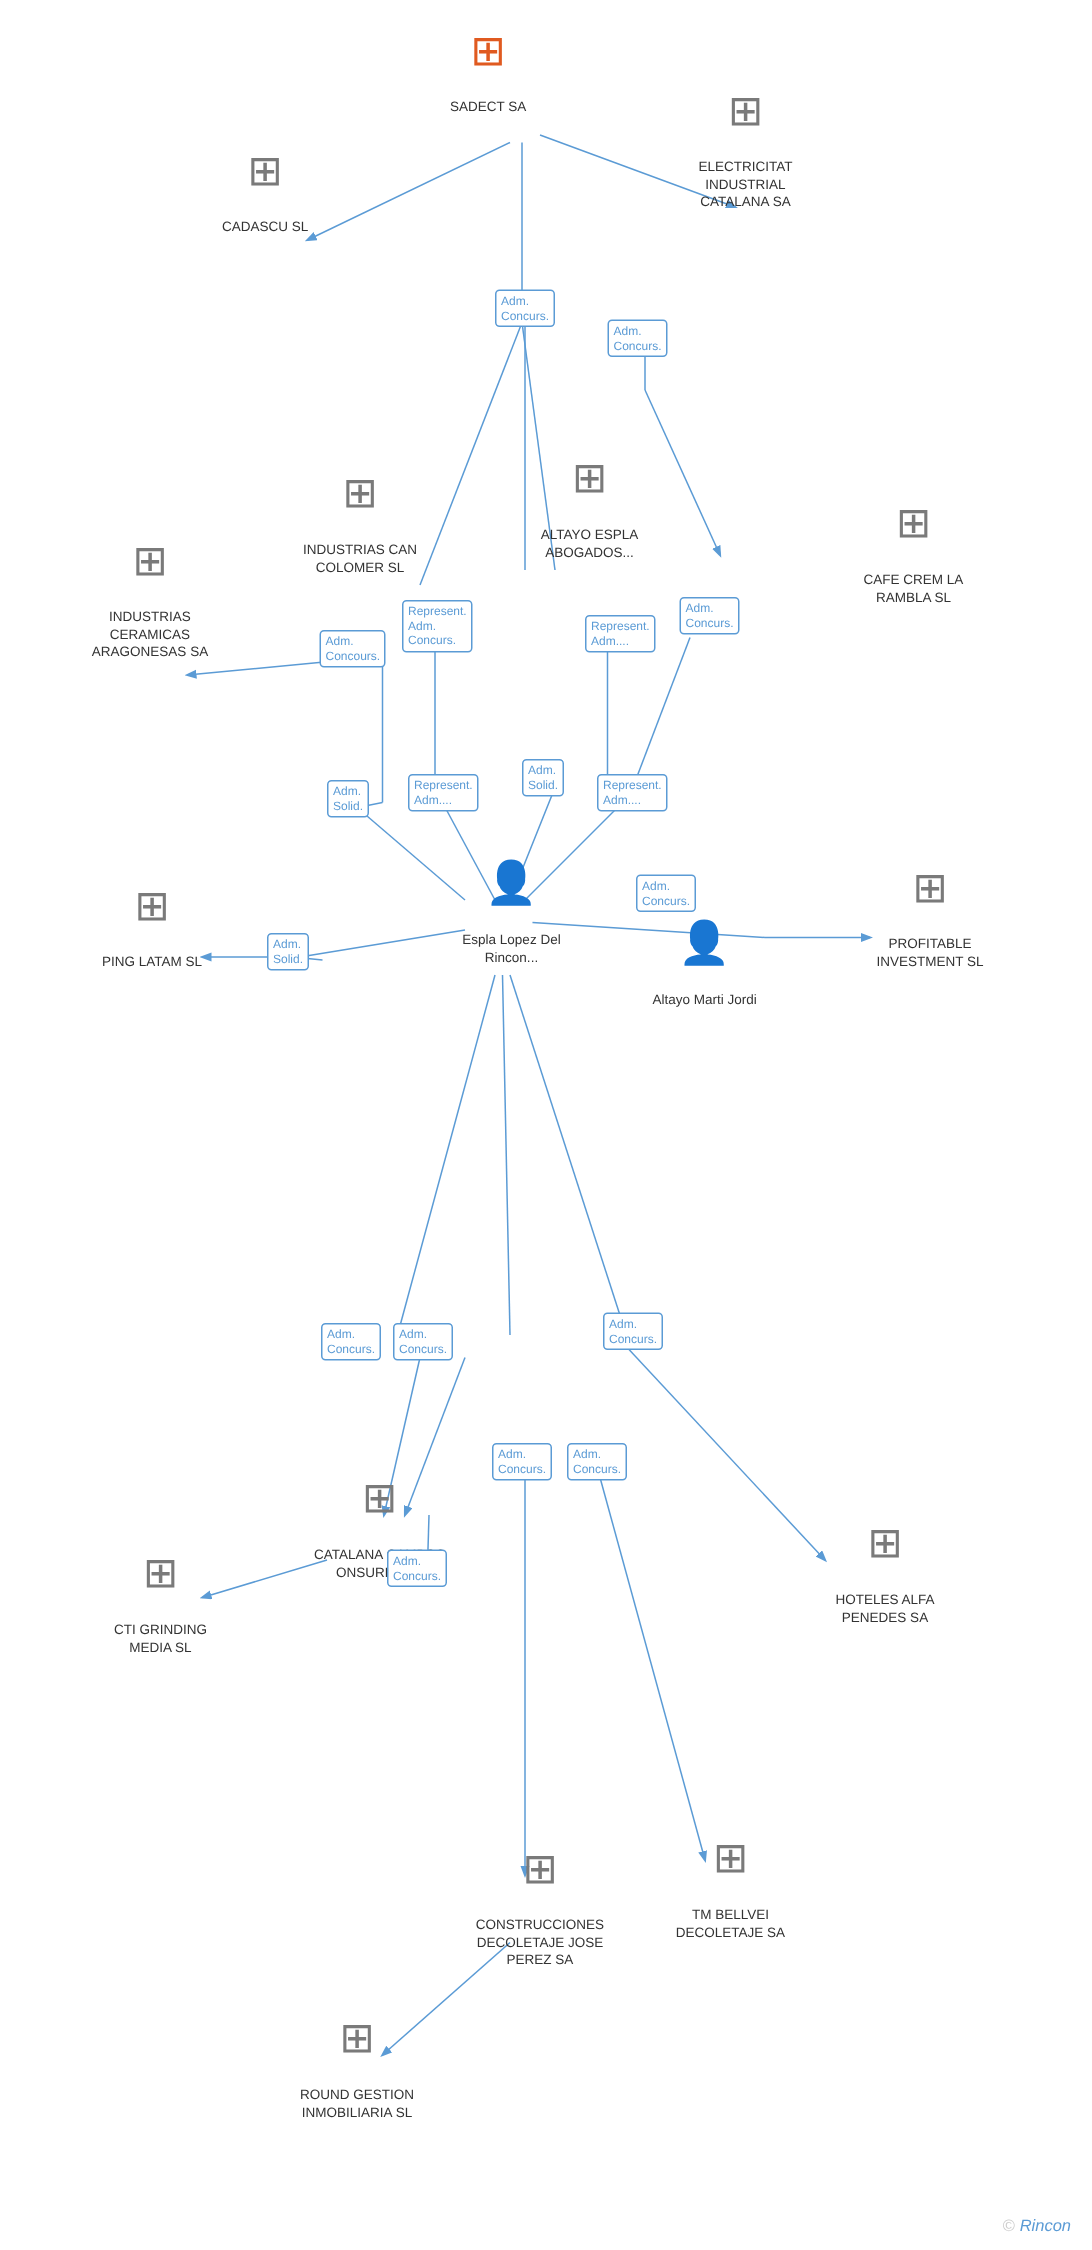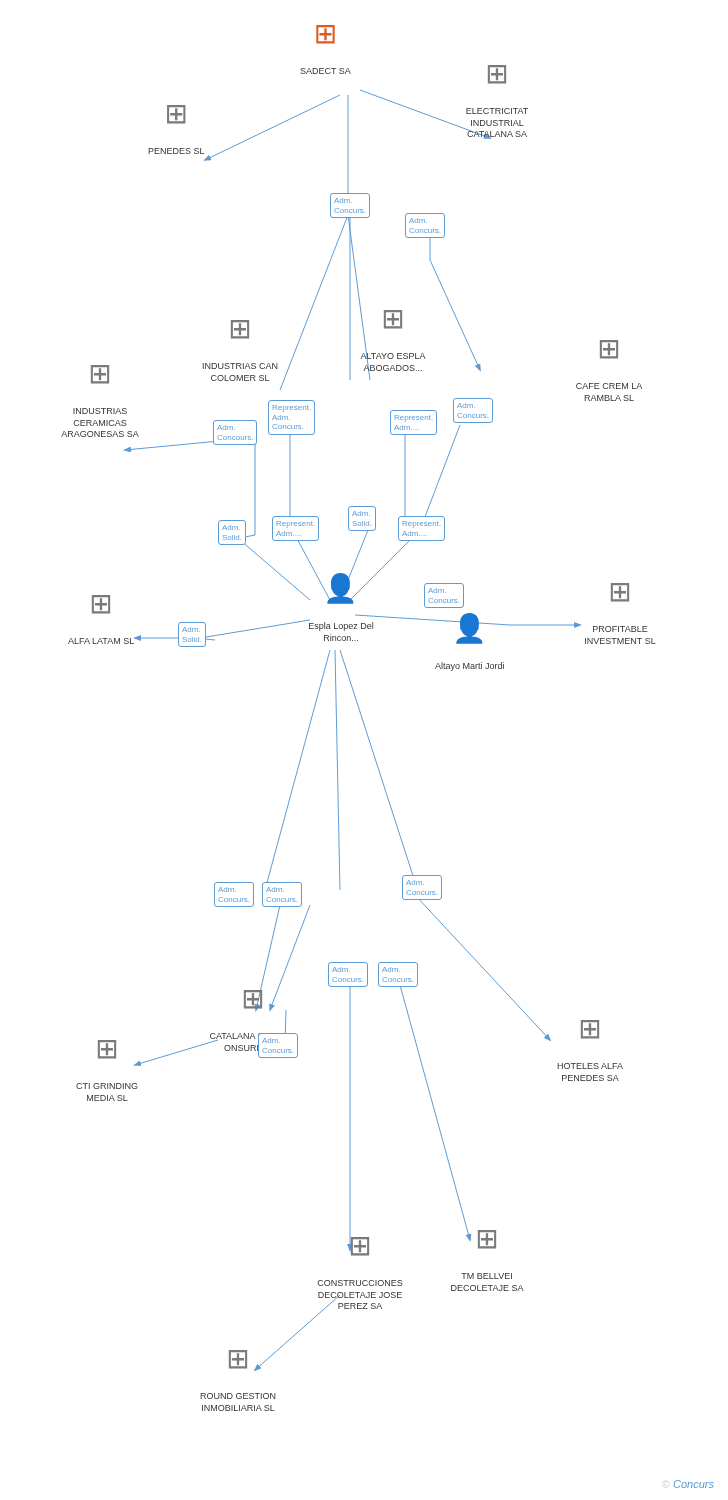--- a/index.html
+++ b/index.html
@@ -133,21 +133,21 @@
   <line x1="285" y1="1044" x2="286" y2="1010" stroke="#5b9bd5" stroke-width="1"></line>
 </svg>
 
 <div class="node" style="left:300px;top:20px;">
   <span class="building-icon red">⊞</span>
   <span class="node-label">SADECT SA</span>
 </div>
 
 <div class="node" style="left:148px;top:100px;">
   <span class="building-icon">⊞</span>
-  <span class="node-label">PENEDES SL</span>
+  <span class="node-label">CADASCU SL</span>
 </div>
 
 <div class="node" style="left:452px;top:60px;">
   <span class="building-icon">⊞</span>
   <span class="node-label">ELECTRICITAT INDUSTRIAL CATALANA SA</span>
 </div>
 
 <div class="node" style="left:55px;top:360px;">
   <span class="building-icon">⊞</span>
   <span class="node-label">INDUSTRIAS CERAMICAS ARAGONESAS SA</span>
@@ -173,21 +173,21 @@
   <span class="node-label">Espla Lopez Del Rincon...</span>
 </div>
 
 <div class="node" style="left:435px;top:615px;">
   <span class="person-icon">👤</span>
   <span class="node-label">Altayo Marti Jordi</span>
 </div>
 
 <div class="node" style="left:68px;top:590px;">
   <span class="building-icon">⊞</span>
-  <span class="node-label">ALFA LATAM SL</span>
+  <span class="node-label">PING LATAM SL</span>
 </div>
 
 <div class="node" style="left:575px;top:578px;">
   <span class="building-icon">⊞</span>
   <span class="node-label">PROFITABLE INVESTMENT SL</span>
 </div>
 
 <div class="node" style="left:208px;top:985px;">
   <span class="building-icon">⊞</span>
   <span class="node-label">CATALANA CAMPOS ONSURBE SL</span>
@@ -231,14 +231,14 @@
 <div class="badge" style="left:178px;top:622px;">Adm.<br>Solid.</div>
 <div class="badge" style="left:424px;top:583px;">Adm.<br>Concurs.</div>
 <div class="badge" style="left:214px;top:882px;">Adm.<br>Concurs.</div>
 <div class="badge" style="left:262px;top:882px;">Adm.<br>Concurs.</div>
 <div class="badge" style="left:402px;top:875px;">Adm.<br>Concurs.</div>
 <div class="badge" style="left:328px;top:962px;">Adm.<br>Concurs.</div>
 <div class="badge" style="left:378px;top:962px;">Adm.<br>Concurs.</div>
 <div class="badge" style="left:258px;top:1033px;">Adm.<br>Concurs.</div>
 
 <div class="copyright">
-  © <span>Concurs</span>
+  © <span>Rincon</span>
 </div>
 
 </body></html>

